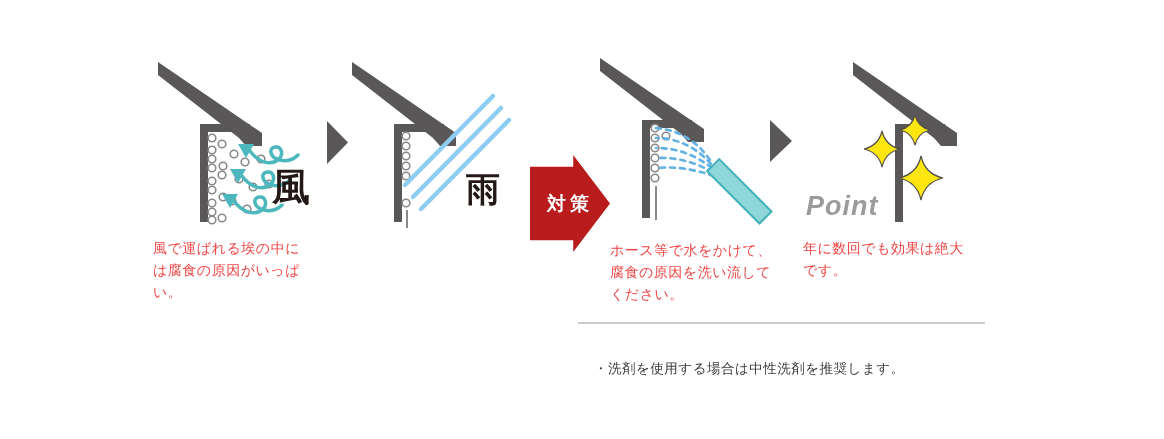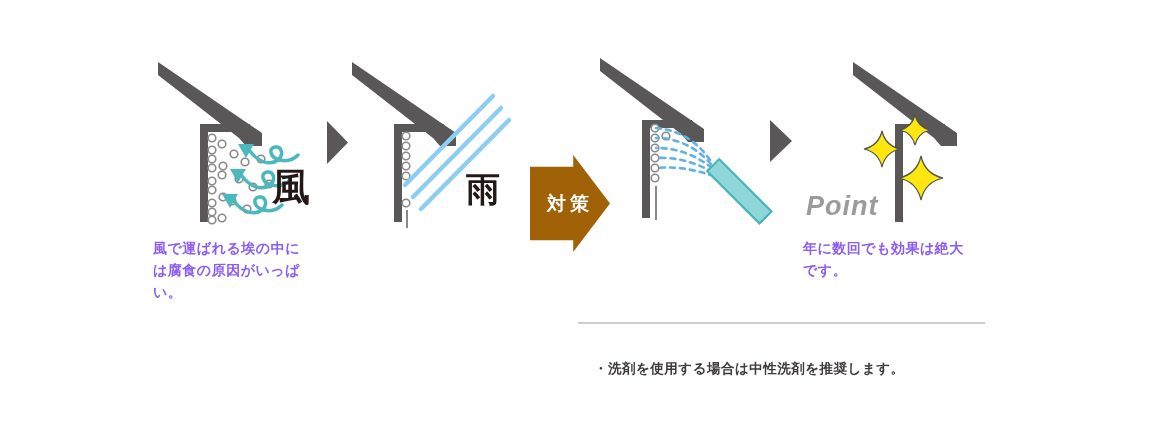--- a/index.html
+++ b/index.html
@@ -2,31 +2,31 @@
 <html><head>
 <meta charset="utf-8">
 <style>
   html,body{margin:0;padding:0;background:#fff;}
   #stage{
     position:relative;width:1164px;height:439px;background:#ffffff;
     font-family:"Liberation Sans","DejaVu Sans",sans-serif;overflow:hidden;
   }
   .abs{position:absolute;}
   .caption{
-    font-size:14px;line-height:22px;color:#8b5cf6;letter-spacing:.5px;font-weight:bold;
+    font-size:14px;line-height:22px;color:#ef4444;letter-spacing:.5px;
   }
   .big-kanji{
     font-size:38px;font-weight:700;color:#231815;line-height:1;
   }
   .small-arrow{
     background:#595757;
     clip-path:polygon(0 0,100% 50%,0 100%);
   }
   .cm-arrow{
-    background:#a16207;
+    background:#b91c1c;
     clip-path:polygon(0% 12%,54% 12%,54% 0%,100% 50%,54% 100%,54% 88%,0% 88%);
   }
   .cm-label{
     position:absolute;left:0;top:50%;transform:translateY(-50%);
     width:64px;text-align:center;color:#ffffff;font-size:19px;font-weight:700;
     letter-spacing:4px;white-space:nowrap;padding-left:8px;
   }
   .point-label{
     font-size:27px;font-weight:700;font-style:italic;color:#9b9b9b;line-height:1;
     letter-spacing:1px;
@@ -134,33 +134,34 @@
         <path d="M119,108 C103,90 84,82 64,82"></path>
         <path d="M120,112 C102,98 84,92 64,92"></path>
         <path d="M121,116 C102,106 84,101 65,102"></path>
         <path d="M122,120 C103,114 86,110 66,112"></path>
       </g>
       <g transform="translate(124,112) rotate(-45)">
         <rect x="-8.5" y="-4" width="17" height="74" fill="#8fd6d8" stroke="#44b2ba" stroke-width="2"></rect>
       </g>
     </svg>
   </div>
+  <div class="abs caption" style="left:610px;top:239px;width:162px;">ホース等で水をかけて、腐食の原因を洗い流してください。</div>
 
   <div class="abs small-arrow" style="left:770px;top:120px;width:22px;height:42px;"></div>
 
   <div class="abs" style="left:845px;top:60px;width:175px;height:185px;">
     <svg width="175" height="185" viewBox="0 0 175 185">
       <path d="M50 64 H100 V72 H58 V162 H50 Z" fill="#595757"></path>
       <path d="M8 2 L112 73 L112 86 L96 86 L89 78 L8 15 Z" fill="#595757"></path>
       <g fill="#ffe611" stroke="#50504a" stroke-width="1.2">
         <path transform="translate(70,70)" d="M0,-15 Q3,-3 15,0 Q3,3 0,15 Q-3,3 -15,0 Q-3,-3 0,-15 Z"></path>
         <path transform="translate(37,89)" d="M0,-18 Q3.4,-3.4 18,0 Q3.4,3.4 0,18 Q-3.4,3.4 -18,0 Q-3.4,-3.4 0,-18 Z"></path>
         <path transform="translate(76,118)" d="M0,-22 Q4,-4 22,0 Q4,4 0,22 Q-4,4 -22,0 Q-4,-4 0,-22 Z"></path>
       </g>
     </svg>
   </div>
   <div class="abs point-label" style="left:806px;top:193px;">Point</div>
   <div class="abs caption" style="left:803px;top:237px;width:162px;">年に数回でも効果は絶大です。</div>
 
   <div class="abs divider" style="left:578px;top:322px;width:407px;"></div>
-  <div class="abs note-item" style="left:594px;top:358px;font-weight:bold;">・洗剤を使用する場合は中性洗剤を推奨します。</div>
+  <div class="abs note-item" style="left:594px;top:358px;">・洗剤を使用する場合は中性洗剤を推奨します。</div>
 
 </div>
 
 </body></html>

